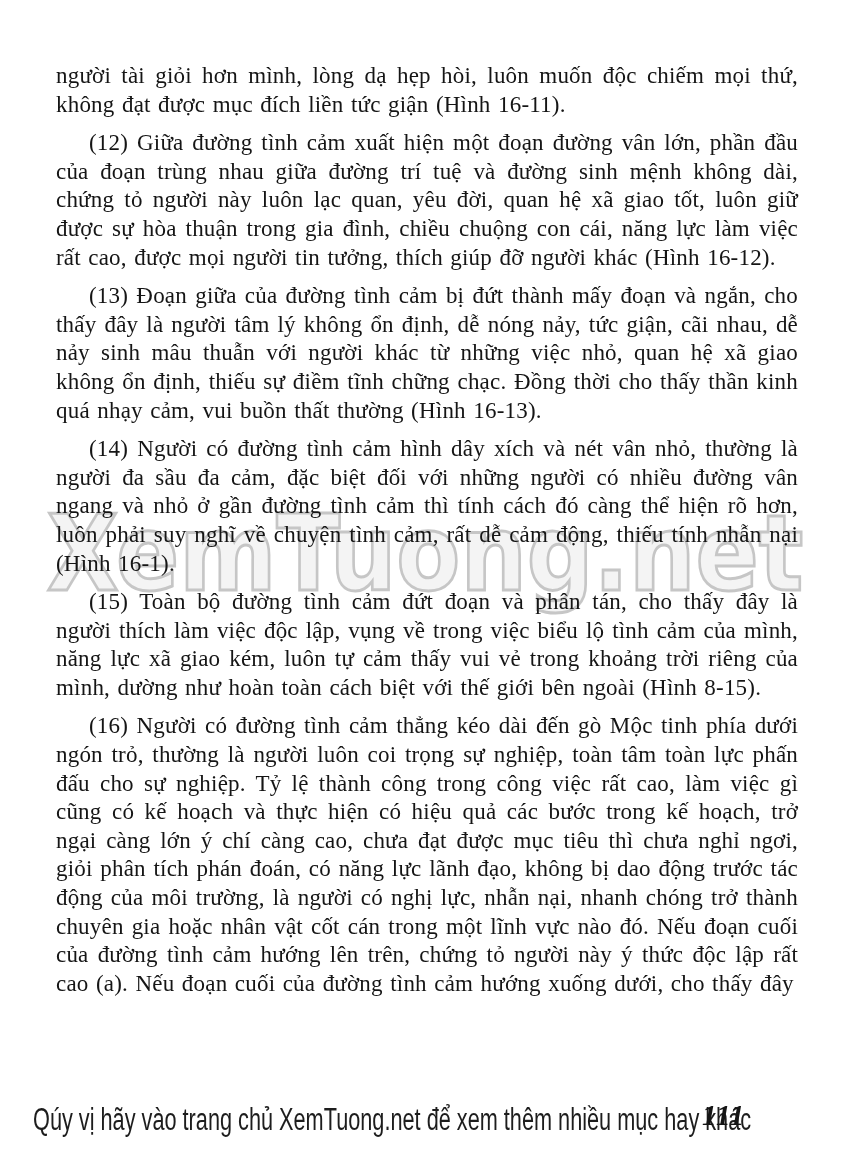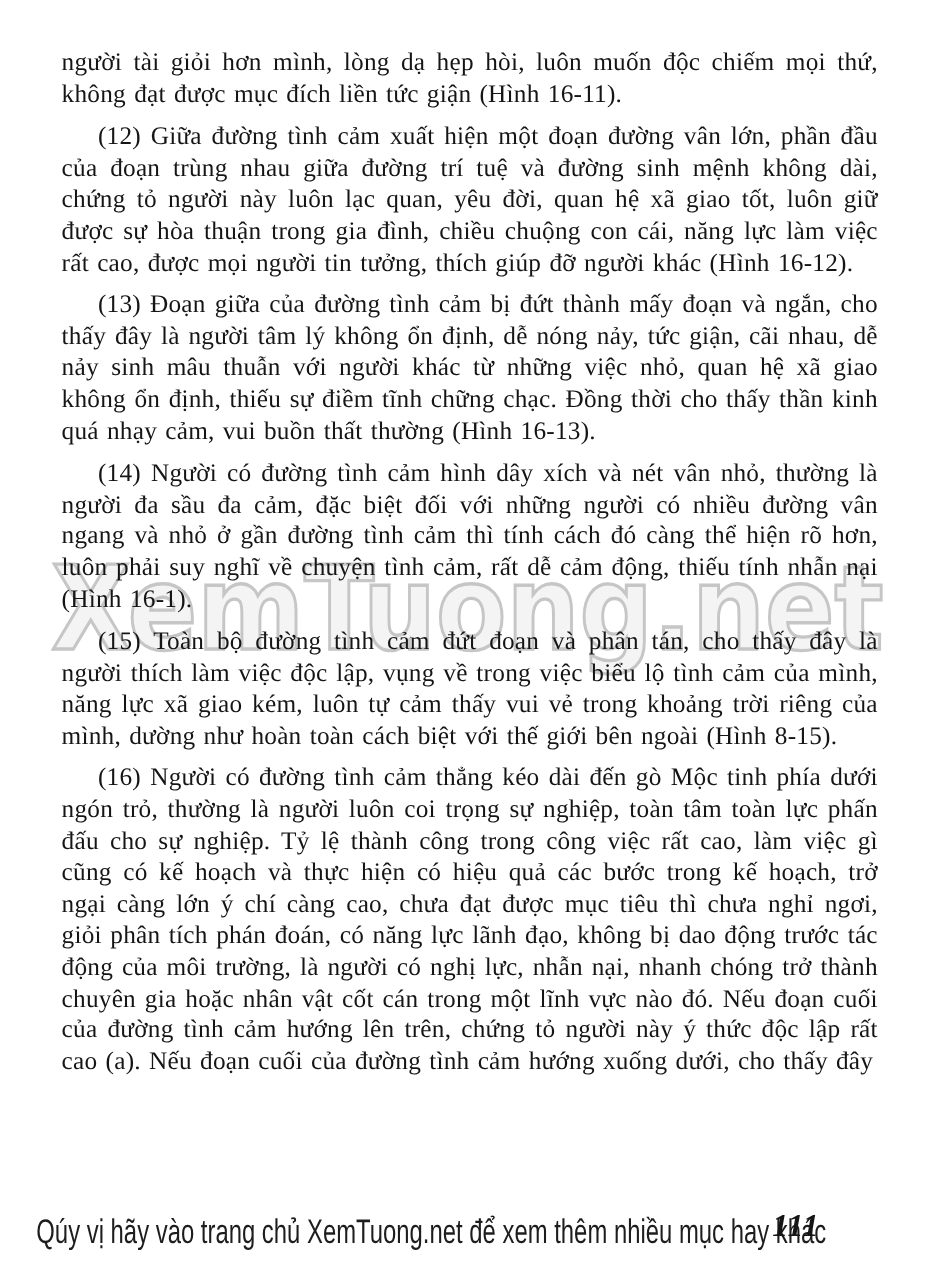--- a/index.html
+++ b/index.html
@@ -13,21 +13,21 @@
   html,body{background:#ffffff;}
   .page{
     position:relative;
     width:850px;height:1153px;
     background:var(--paper);
     overflow:hidden;
     font-family:"Liberation Serif", serif;
   }
   .text-column{
     position:absolute;
-    left:56px;top:43px;width:742px;
+    left:56px;top:62px;width:742px;
     color:var(--ink);
     font-size:23px;
     line-height:28.6px;
     text-align:justify;
     z-index:1;
   }
   .para{margin:0 0 10px 0; letter-spacing:0.2px; word-spacing:1.5px;}
   .para.indent{text-indent:33px;}
   .watermark{
     position:absolute;

